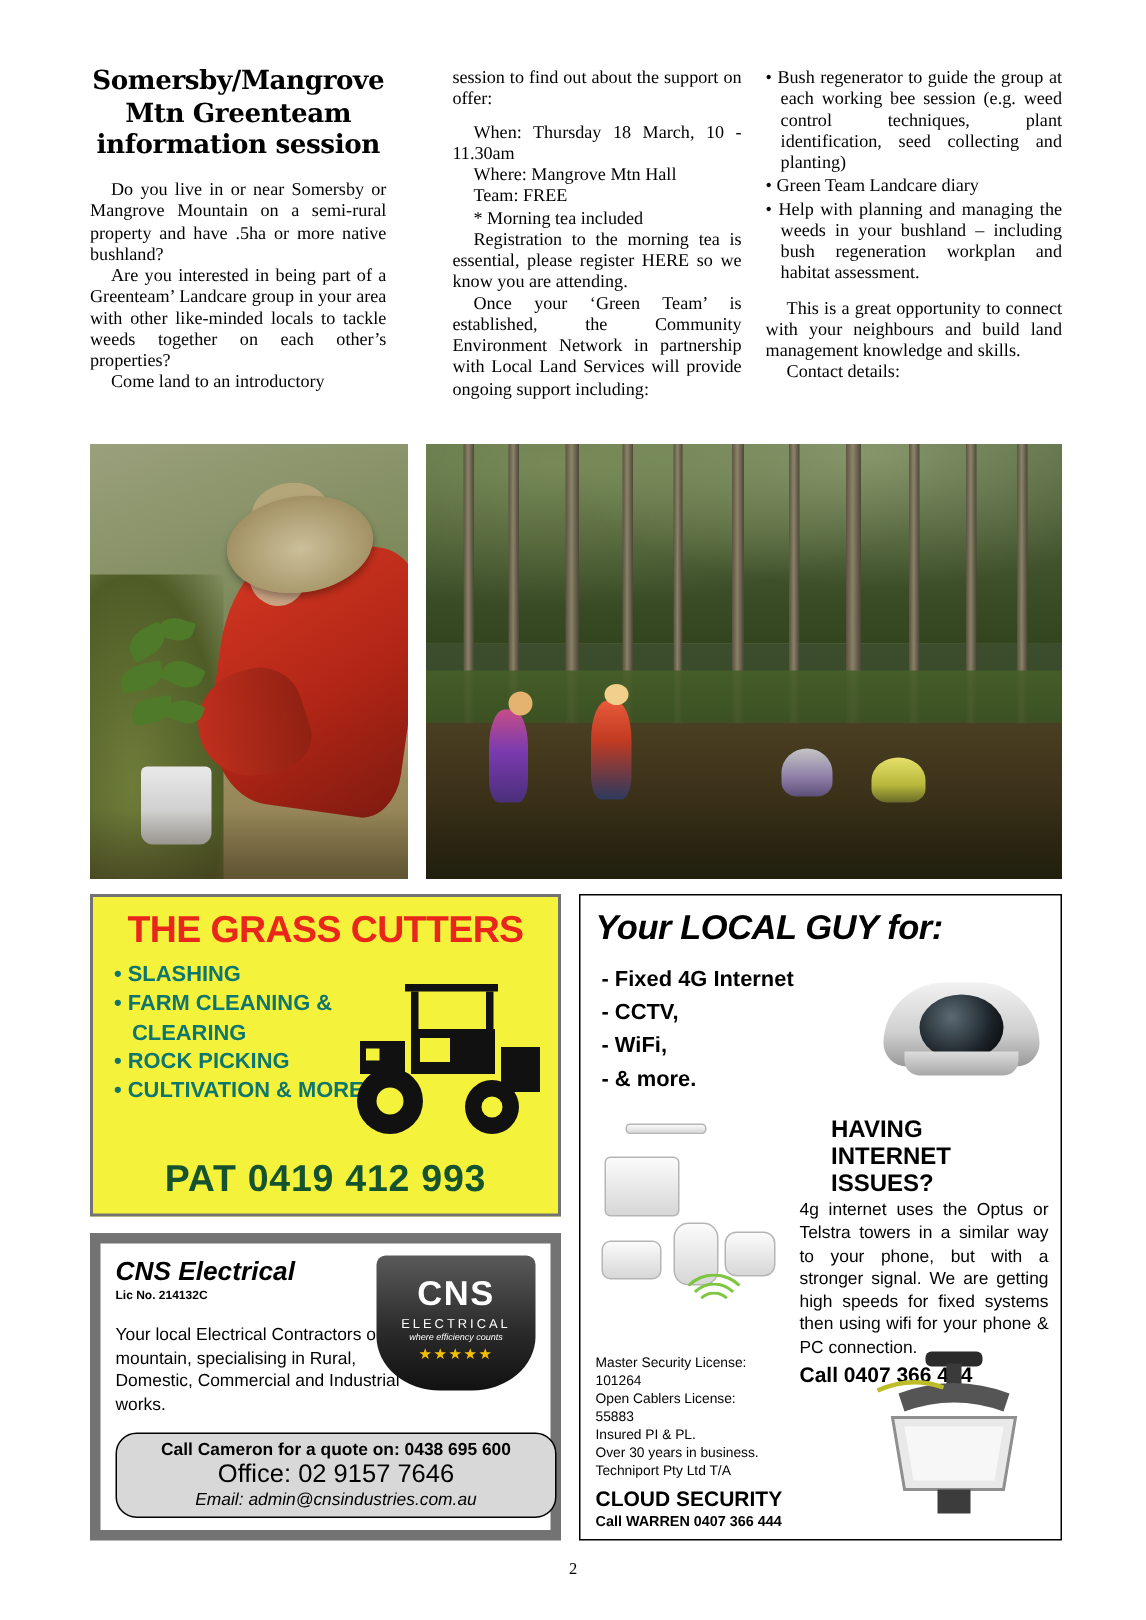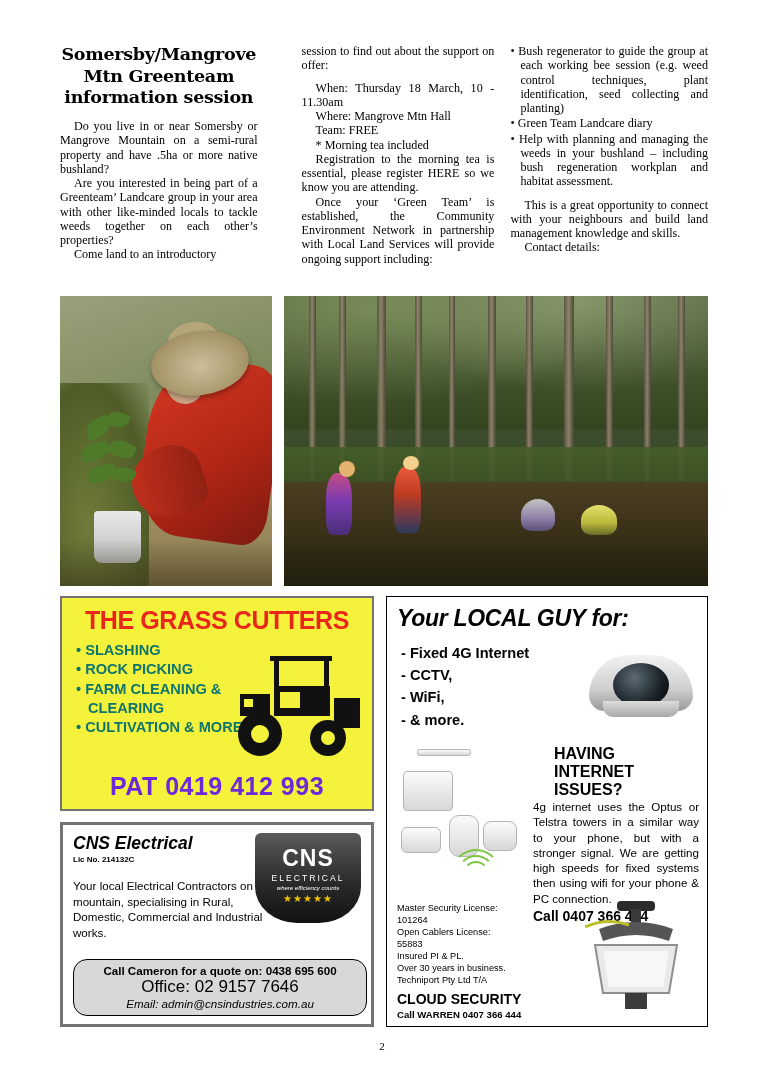--- a/index.html
+++ b/index.html
@@ -147,36 +147,36 @@
     width: 175px;
   }
   .grass-list div { padding-left: 12px; text-indent: -12px; }
   .grass-phone {
     position: absolute;
     left: 0; bottom: 8px; width: 100%;
     text-align: center;
     font-family: "Liberation Sans", sans-serif;
     font-weight: bold;
     font-size: 25px;
-    color: #6d28d9;
+    color: #14532d;
     letter-spacing: 0.5px;
   }
   .tractor {
     position: absolute;
     right: 8px; top: 52px;
     width: 130px; height: 110px;
   }
 
   
   .ad-cns {
     position: absolute;
     left: 60px; top: 822px;
     width: 314px; height: 205px;
     background: #fff;
-    border: 3px solid #737373;
+    border: 7px solid #737373;
   }
   .cns-title {
     font-family: "Liberation Sans", sans-serif;
     font-weight: bold;
     font-size: 17.5px;
     margin: 8px 0 0 10px;
     font-style: italic;
   }
   .cns-lic {
     font-family: "Liberation Sans", sans-serif;
@@ -407,22 +407,22 @@
     <div class="pr-fig" style="left:28%;top:55%;width:16px;height:14px;border-radius:50%;background:#f0d08a;"></div>
     <div class="pr-fig" style="left:56%;top:70%;width:34px;height:32px;background:linear-gradient(180deg,#c4c4c4 0%,#8e7fa8 60%,#5c4f78 100%);border-radius:50% 50% 30% 30%;"></div>
     <div class="pr-fig" style="left:70%;top:72%;width:36px;height:30px;background:linear-gradient(180deg,#e4e06a 0%,#b9b93c 60%,#6a6a2a 100%);border-radius:50% 50% 30% 30%;"></div>
     <div class="pr-shadow"></div>
   </div>
 
   <div class="ad-grass">
     <div class="grass-title">THE GRASS CUTTERS</div>
     <div class="grass-list">
       <div>• <span>SLASHING</span></div>
+      <div>• <span>FARM CLEANING &amp; CLEARING</span></div>
       <div>• <span>ROCK PICKING</span></div>
-      <div>• <span>FARM CLEANING &amp; CLEARING</span></div>
       <div>• <span>CULTIVATION &amp; MORE</span></div>
     </div>
     <svg class="tractor" viewBox="0 0 130 110">
       <rect x="36" y="6" width="62" height="5" fill="#111"></rect>
       <rect x="40" y="11" width="5" height="26" fill="#111"></rect>
       <rect x="90" y="11" width="5" height="26" fill="#111"></rect>
       <rect x="40" y="36" width="56" height="30" fill="#111"></rect>
       <rect x="46" y="42" width="20" height="16" fill="#f5f23c"></rect>
       <rect x="6" y="44" width="30" height="22" fill="#111"></rect>
       <rect x="10" y="49" width="9" height="8" fill="#f5f23c"></rect>

